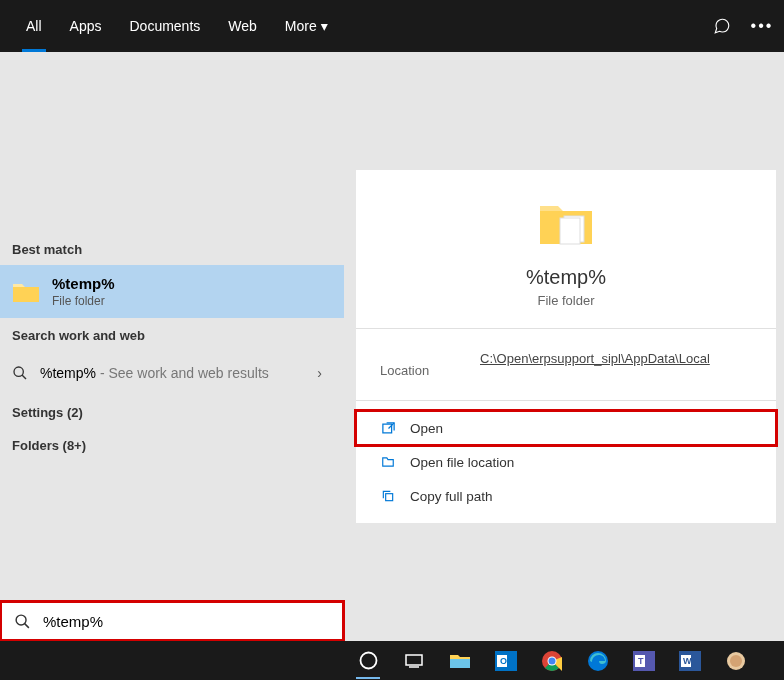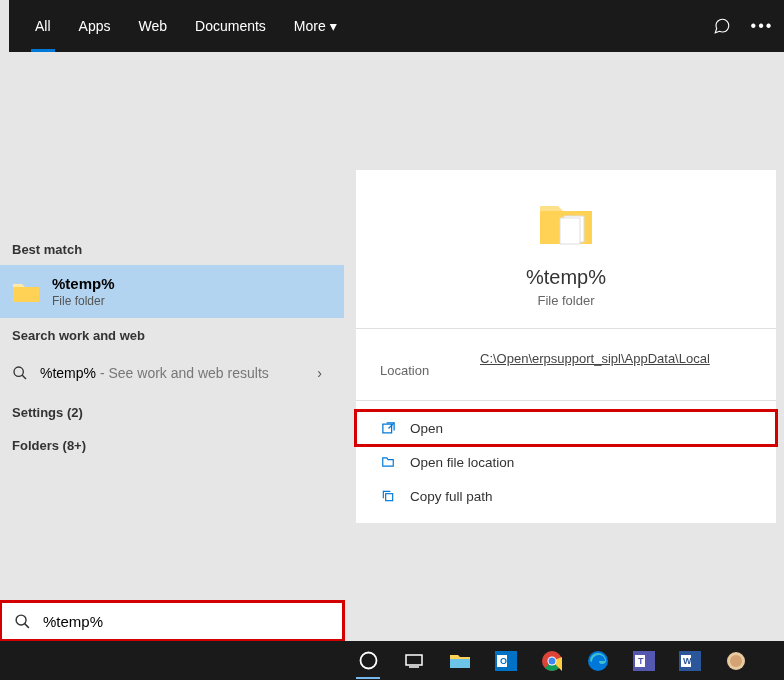--- a/index.html
+++ b/index.html
@@ -1,18 +1,18 @@
 <!DOCTYPE html>
 <html><head>
   <meta charset="utf-8">
   <style>
     * { margin: 0; padding: 0; box-sizing: border-box; font-family: 'Segoe UI', sans-serif; }
     body { width: 784px; height: 680px; overflow: hidden; background: #e6e6e6; position: relative; }
     
-    .topbar { background: #1a1a1a; height: 52px; display: flex; align-items: center; padding: 0 12px; margin-left: 9px; }
+    .topbar { background: #1a1a1a; height: 52px; display: flex; align-items: center; padding: 0 12px; }
     .tabs { display: flex; gap: 0; height: 100%; }
     .tab { color: #fff; padding: 0 14px; display: flex; align-items: center; font-size: 14px; cursor: pointer; position: relative; }
     .tab.active::after { content:''; position:absolute; bottom:0; left:10px; right:10px; height:3px; background:#0078d7; }
     .more-chev { margin-left: 4px; }
     .topbar-right { margin-left: auto; display: flex; align-items: center; gap: 20px; color: #fff; }
     .icon-btn { width: 20px; height: 20px; display:flex; align-items:center; justify-content:center; }
     
     .main { display: flex; height: 589px; align-items: center; }
     .left { width: 344px; background: #e6e6e6; }
     .right { flex: 1; background: #fff; margin: 8px 8px 8px 12px; }
@@ -51,22 +51,22 @@
     
     svg { display: block; }
   </style>
 </head>
 <body>
 
 <div class="topbar">
   <div class="tabs">
     <div class="tab active">All</div>
     <div class="tab">Apps</div>
+    <div class="tab">Documents</div>
     <div class="tab">Web</div>
-    <div class="tab">Documents</div>
     <div class="tab">
         <span>More</span>
         <span class="more-chev">▾</span>
       </div>
   </div>
   <div class="topbar-right">
     <div class="icon-btn">
       <svg width="18" height="18" viewBox="0 0 24 24" fill="none" stroke="#fff" stroke-width="1.5">
           <path d="M21 11.5a8.38 8.38 0 0 1-.9 3.8 8.5 8.5 0 0 1-7.6 4.7 8.38 8.38 0 0 1-3.8-.9L3 21l1.9-5.7a8.38 8.38 0 0 1-.9-3.8 8.5 8.5 0 0 1 4.7-7.6 8.38 8.38 0 0 1 3.8-.9h.5a8.48 8.48 0 0 1 8 8v.5z"></path>
         </svg>

